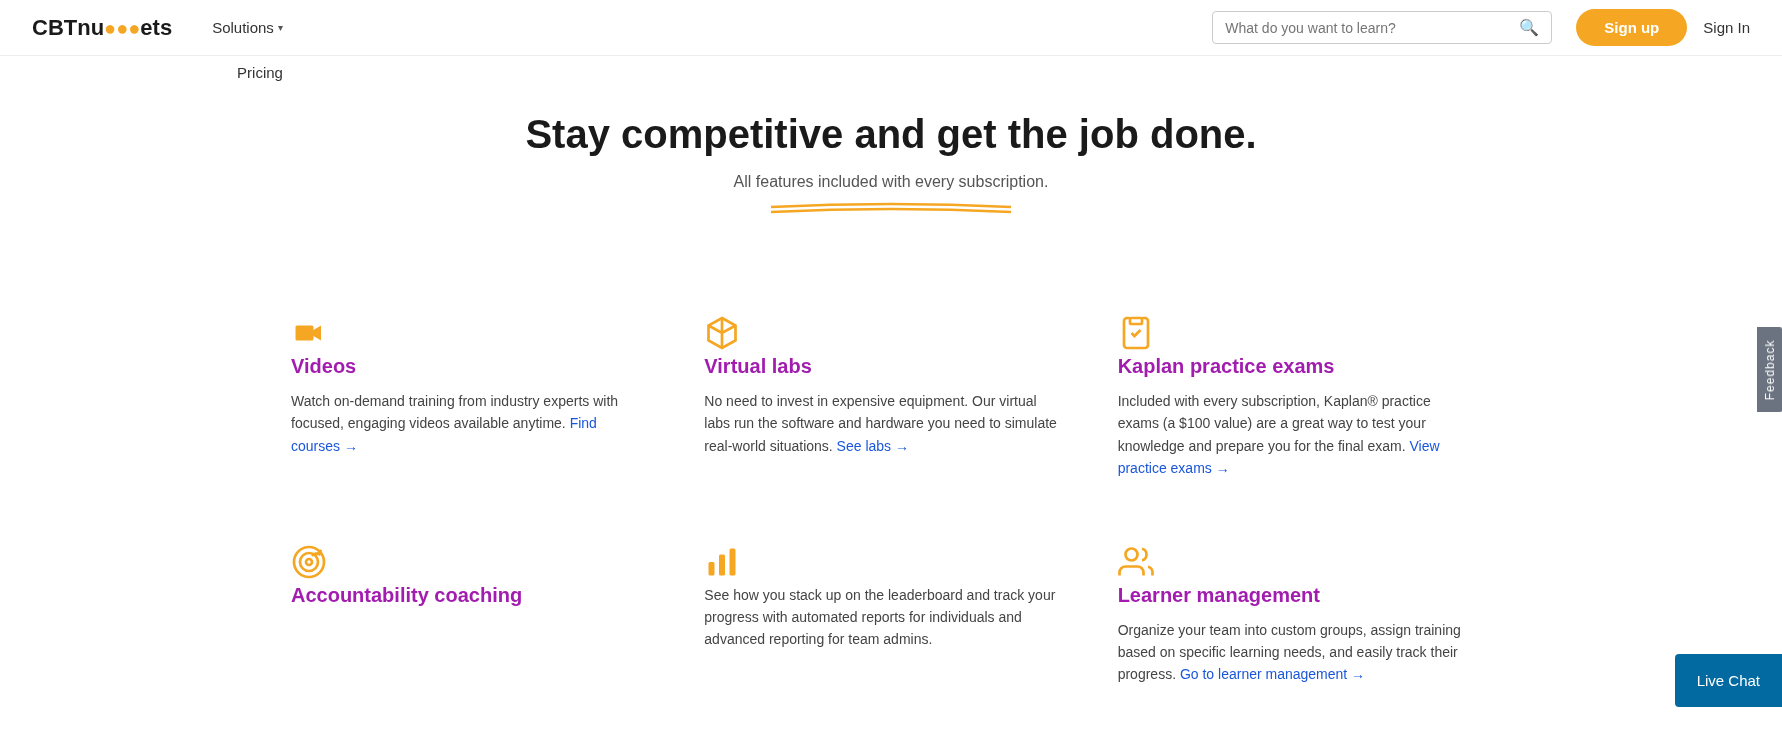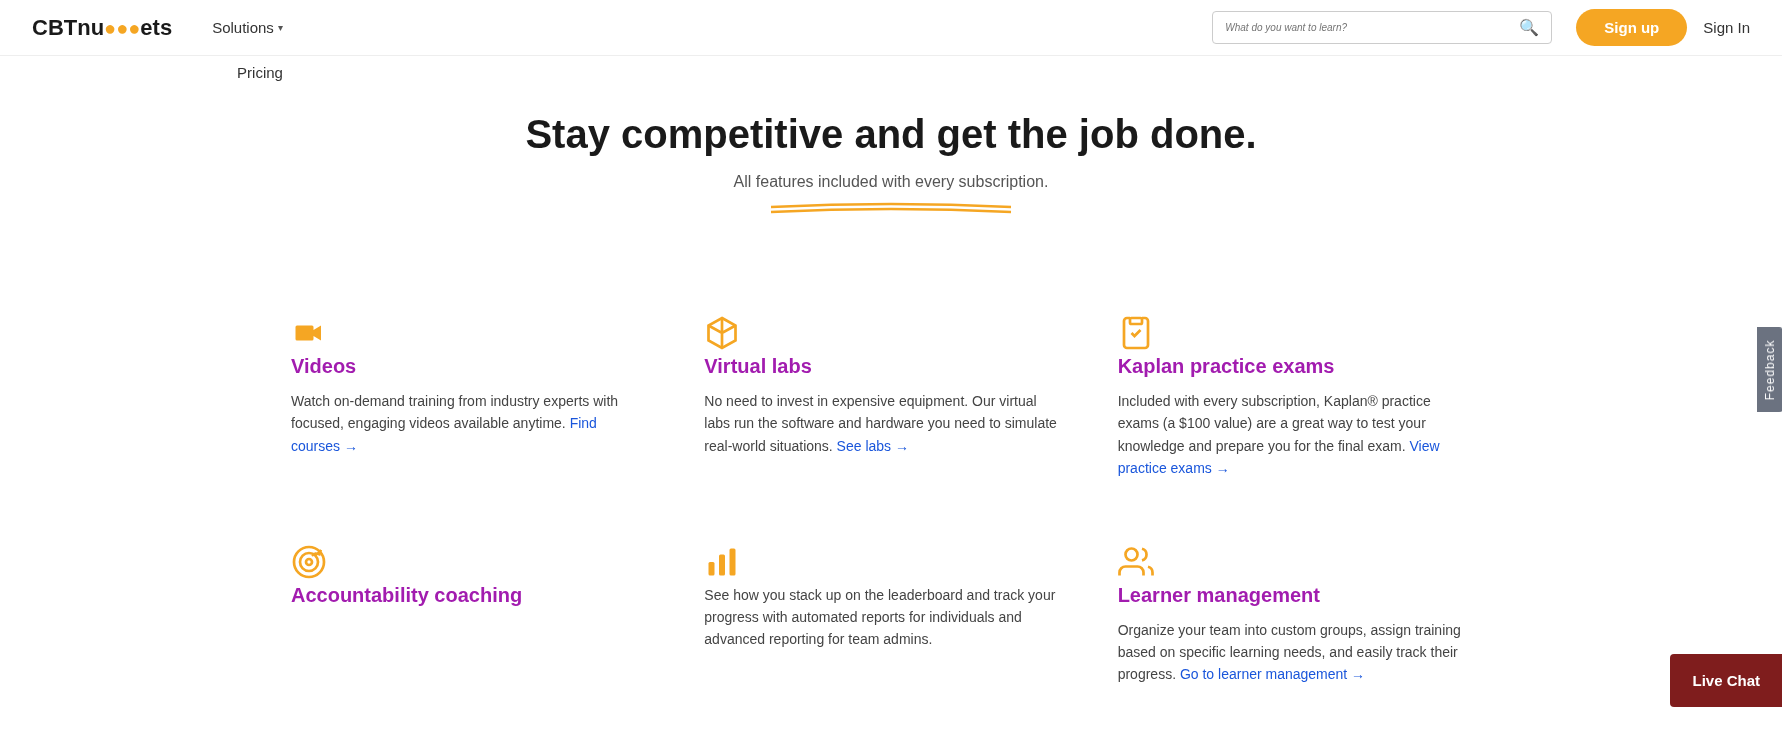--- a/index.html
+++ b/index.html
@@ -17,21 +17,21 @@
       font-size: 15px; font-weight: 500; color: #333; text-decoration: none;
       display: flex; align-items: center; gap: 4px; cursor: pointer;
     }
     .chevron { font-size: 10px; color: #555; }
     .nav-spacer { flex: 1; }
     .search-bar {
       display: flex; align-items: center; border: 1px solid #ccc; border-radius: 4px;
       padding: 6px 12px; width: 340px; background: #fff;
     }
     .search-input {
-      border: none; outline: none; font-size: 10px; color: #000000; flex: 1; background: transparent; font-style: italic;
+      border: none; outline: none; font-size: 14px; color: #000000; flex: 1; background: transparent;
     }
     .search-icon { color: #999; font-size: 16px; }
     .btn-signup {
       margin-left: 24px; background: #f5a623; color: #fff; border: none; border-radius: 24px;
       padding: 10px 28px; font-size: 15px; font-weight: 600; cursor: pointer;
     }
     .btn-signin {
       margin-left: 16px; background: none; border: none; font-size: 15px; font-weight: 500;
       color: #333; cursor: pointer;
     }
@@ -61,22 +61,22 @@
     .feature-desc {
       font-size: 14px; color: #444; line-height: 1.6;
     }
     .feature-link {
       color: #1a56db; text-decoration: none; font-size: 14px; font-weight: 500;
     }
 
     
     .live-chat {
       position: fixed; bottom: 32px; right: 0;
-      background: #7f1d1d; color: #fff; padding: 18px 22px;
-      font-size: 15px; font-weight: 700; cursor: pointer;
+      background: #0369a1; color: #fff; padding: 18px 22px;
+      font-size: 15px; font-weight: 400; cursor: pointer;
       border-radius: 4px 0 0 4px;
     }
 
     
     .feedback-sidebar {
       position: fixed; right: -1px; top: 50%; transform: translateY(-50%);
       background: #6b7280; color: #fff; padding: 12px 6px;
       font-size: 12px; font-weight: 500; letter-spacing: 1px;
       cursor: pointer; border-radius: 4px 0 0 4px;
       writing-mode: vertical-rl; text-orientation: mixed;

